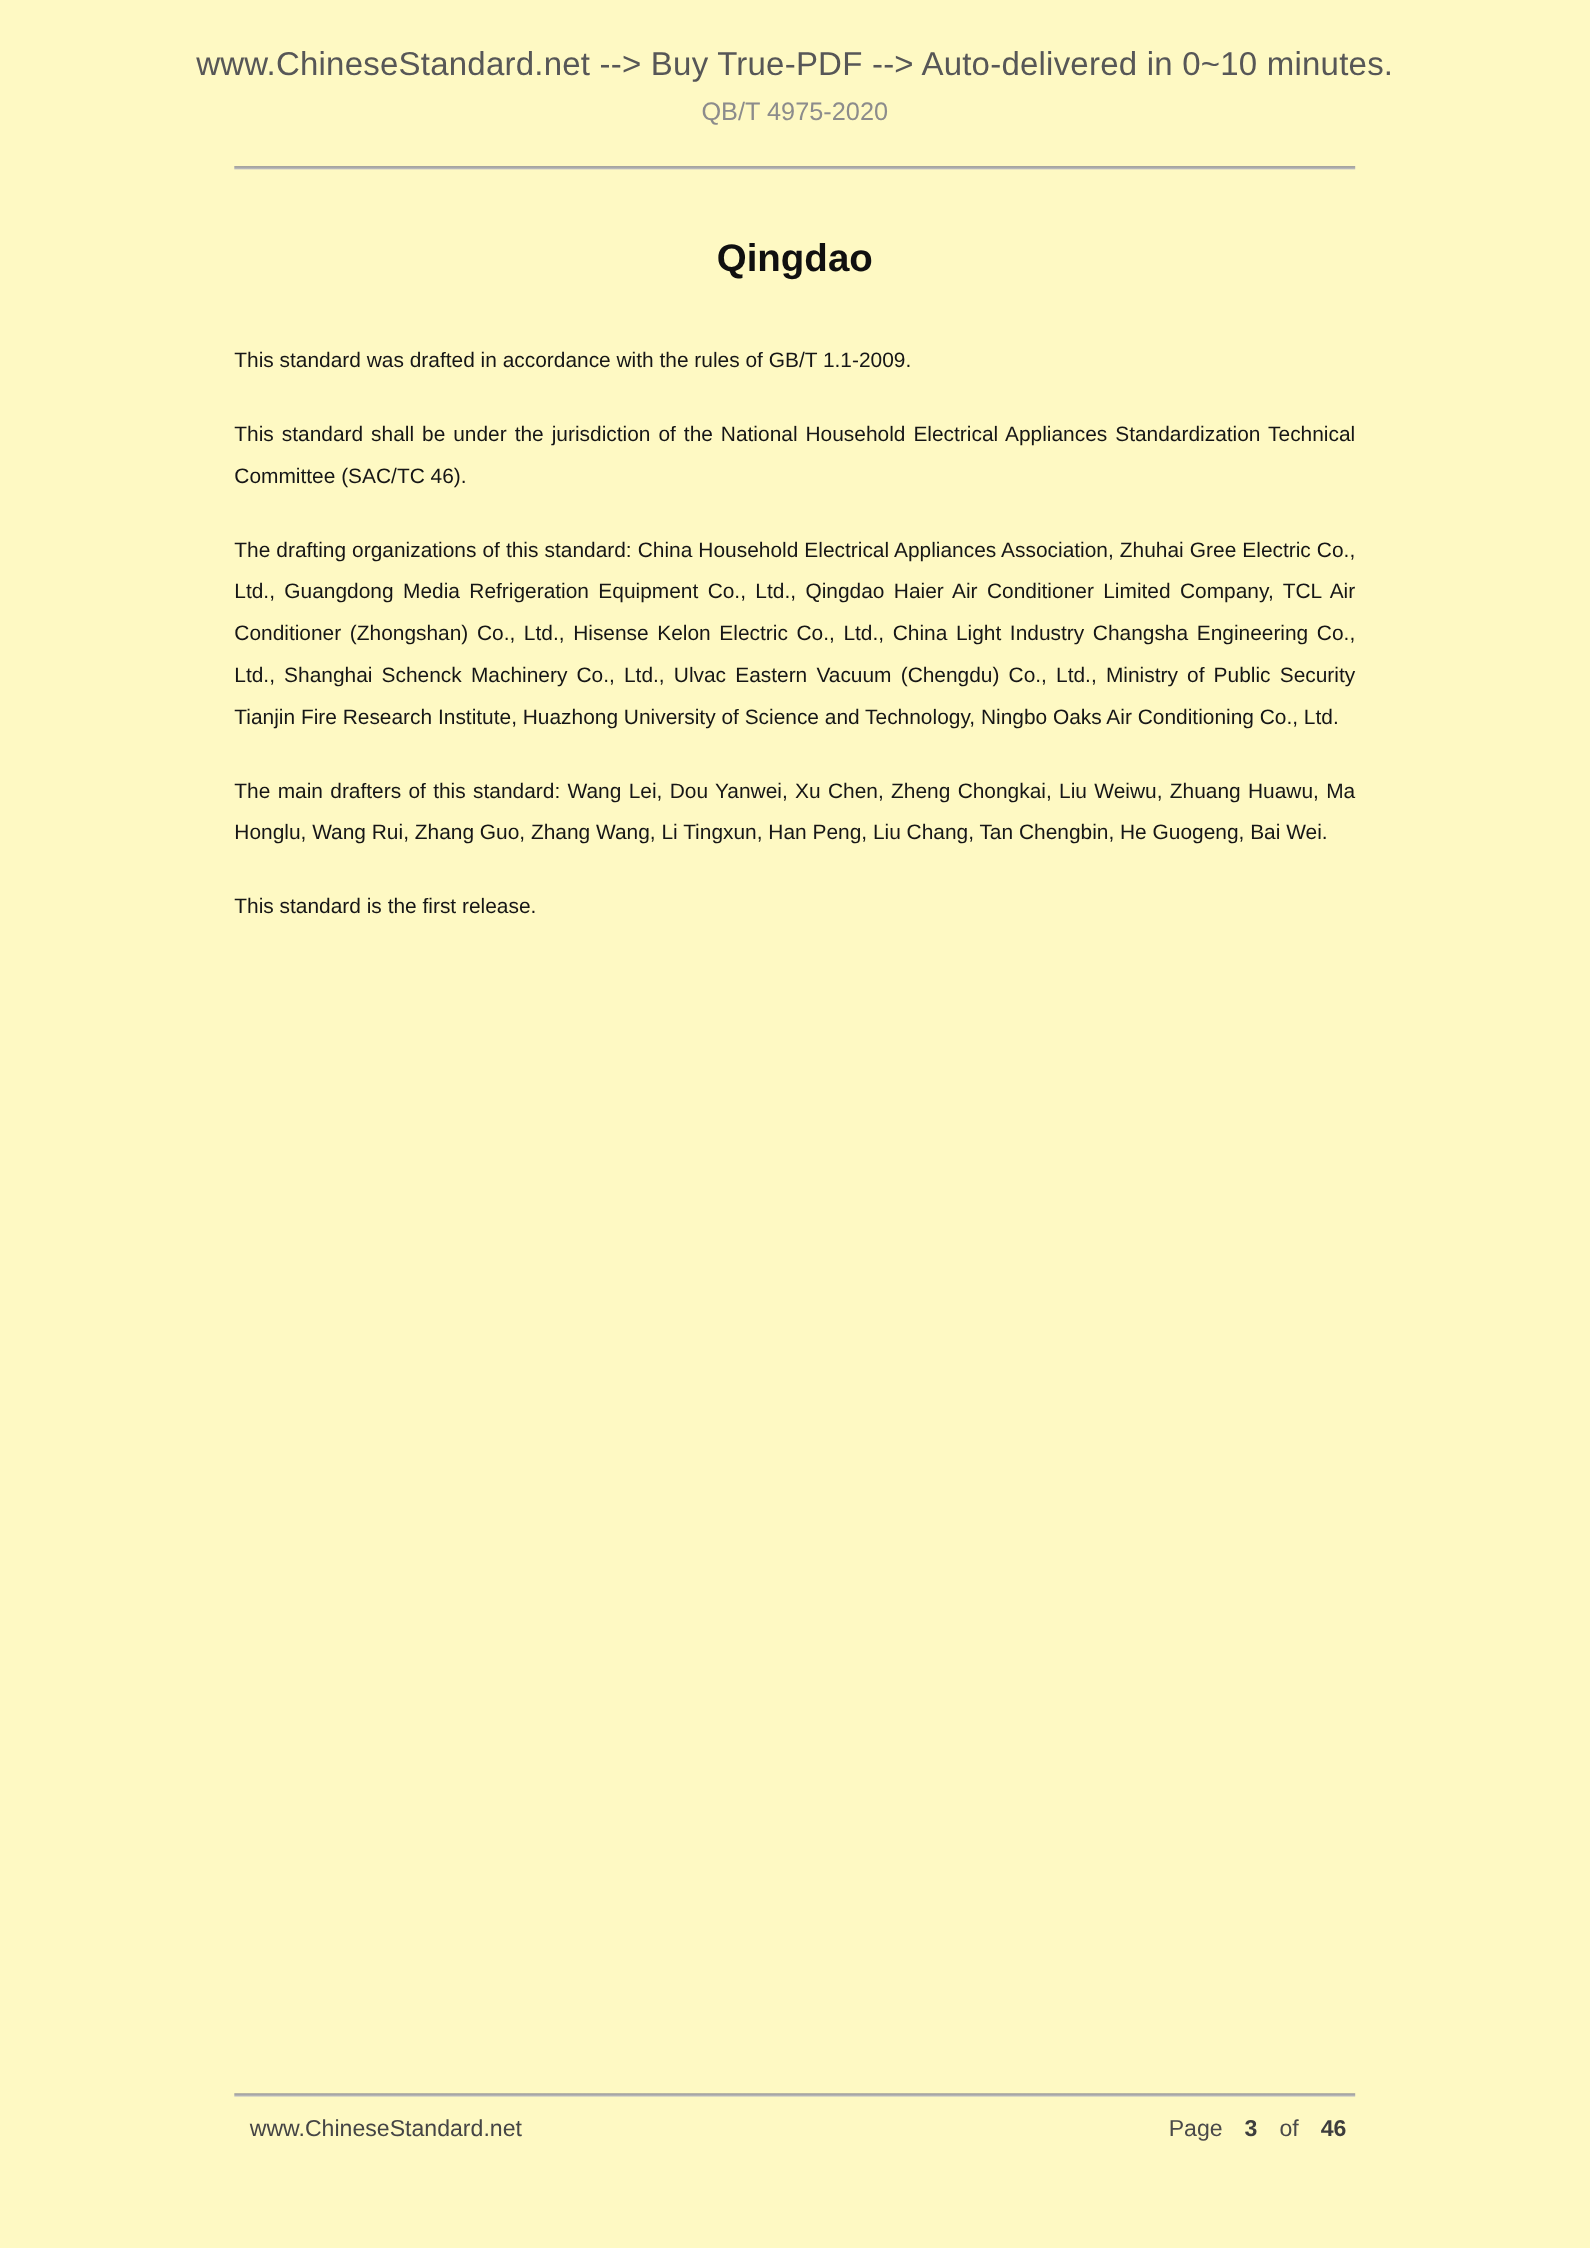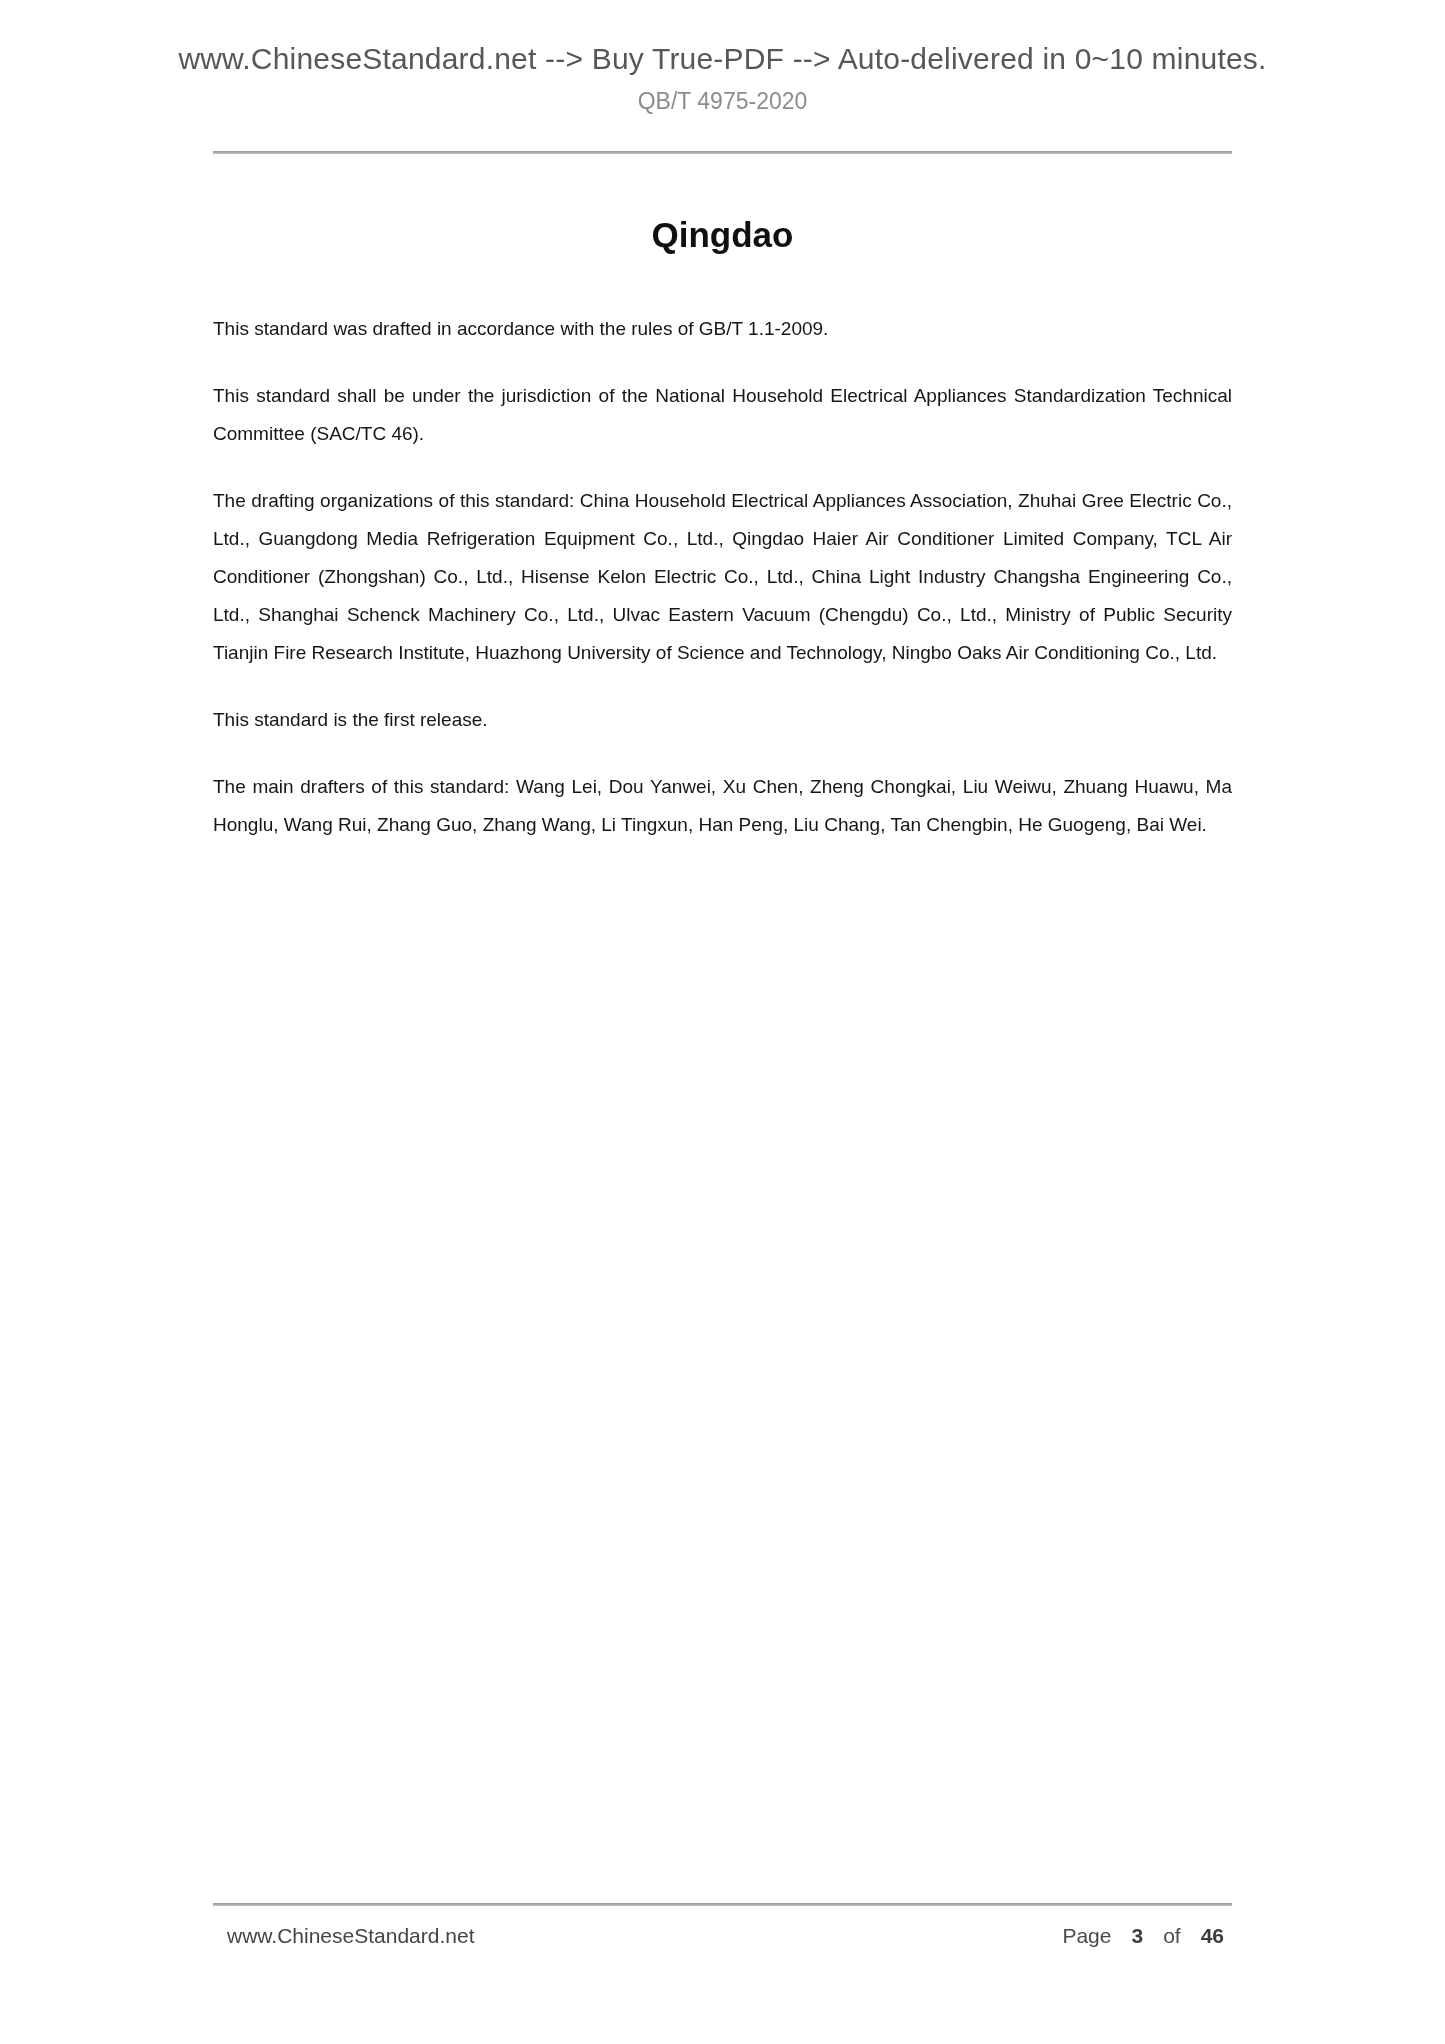--- a/index.html
+++ b/index.html
@@ -5,21 +5,21 @@
   html, body {
     margin: 0;
     padding: 0;
     background: #e8e8e8;
     font-family: "Liberation Sans", sans-serif;
   }
   .page {
     position: relative;
     width: 1445px;
     height: 2044px;
-    background: #ffffff;
+    background: #fef9c3;
     margin: 0 auto;
     overflow: hidden;
   }
   
   .header {
     position: absolute;
     top: 42px;
     left: 0;
     right: 0;
     text-align: center;
@@ -116,23 +116,23 @@
   <div class="content">
     <h1 class="doc-title">Qingdao</h1>
 
     <p>This standard was drafted in accordance with the rules of GB/T 1.1-2009.</p>
 
 
     <p>This standard shall be under the jurisdiction of the National Household Electrical Appliances Standardization Technical Committee (SAC/TC 46).</p>
 
     <p>The drafting organizations of this standard: China Household Electrical Appliances Association, Zhuhai Gree Electric Co., Ltd., Guangdong Media Refrigeration Equipment Co., Ltd., Qingdao Haier Air Conditioner Limited Company, TCL Air Conditioner (Zhongshan) Co., Ltd., Hisense Kelon Electric Co., Ltd., China Light Industry Changsha Engineering Co., Ltd., Shanghai Schenck Machinery Co., Ltd., Ulvac Eastern Vacuum (Chengdu) Co., Ltd., Ministry of Public Security Tianjin Fire Research Institute, Huazhong University of Science and Technology, Ningbo Oaks Air Conditioning Co., Ltd.</p>
 
+    <p>The main drafters of this standard: Wang Lei, Dou Yanwei, Xu Chen, Zheng Chongkai, Liu Weiwu, Zhuang Huawu, Ma Honglu, Wang Rui, Zhang Guo, Zhang Wang, Li Tingxun, Han Peng, Liu Chang, Tan Chengbin, He Guogeng, Bai Wei.</p>
+
     <p>This standard is the first release.</p>
-
-    <p>The main drafters of this standard: Wang Lei, Dou Yanwei, Xu Chen, Zheng Chongkai, Liu Weiwu, Zhuang Huawu, Ma Honglu, Wang Rui, Zhang Guo, Zhang Wang, Li Tingxun, Han Peng, Liu Chang, Tan Chengbin, He Guogeng, Bai Wei.</p>
   </div>
 
   <div class="footer">
     <div class="footer-rule"></div>
     <div class="footer-row">
       <a class="site-link">www.ChineseStandard.net</a>
       <div class="page-indicator">
         <span>Page</span>
         <span class="num">3</span>
         <span>of</span>

